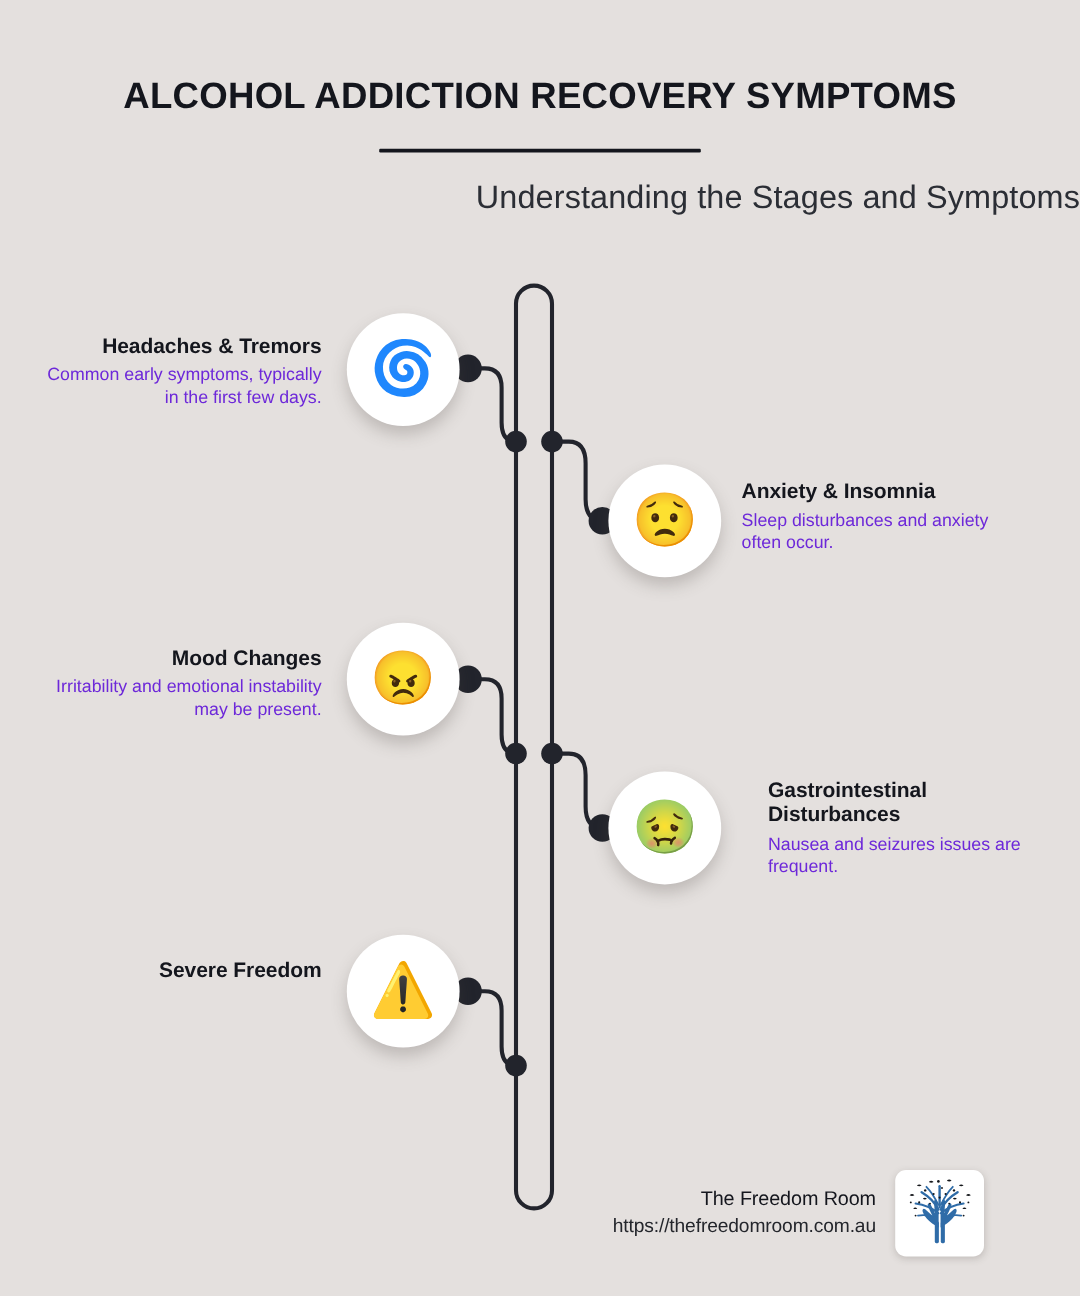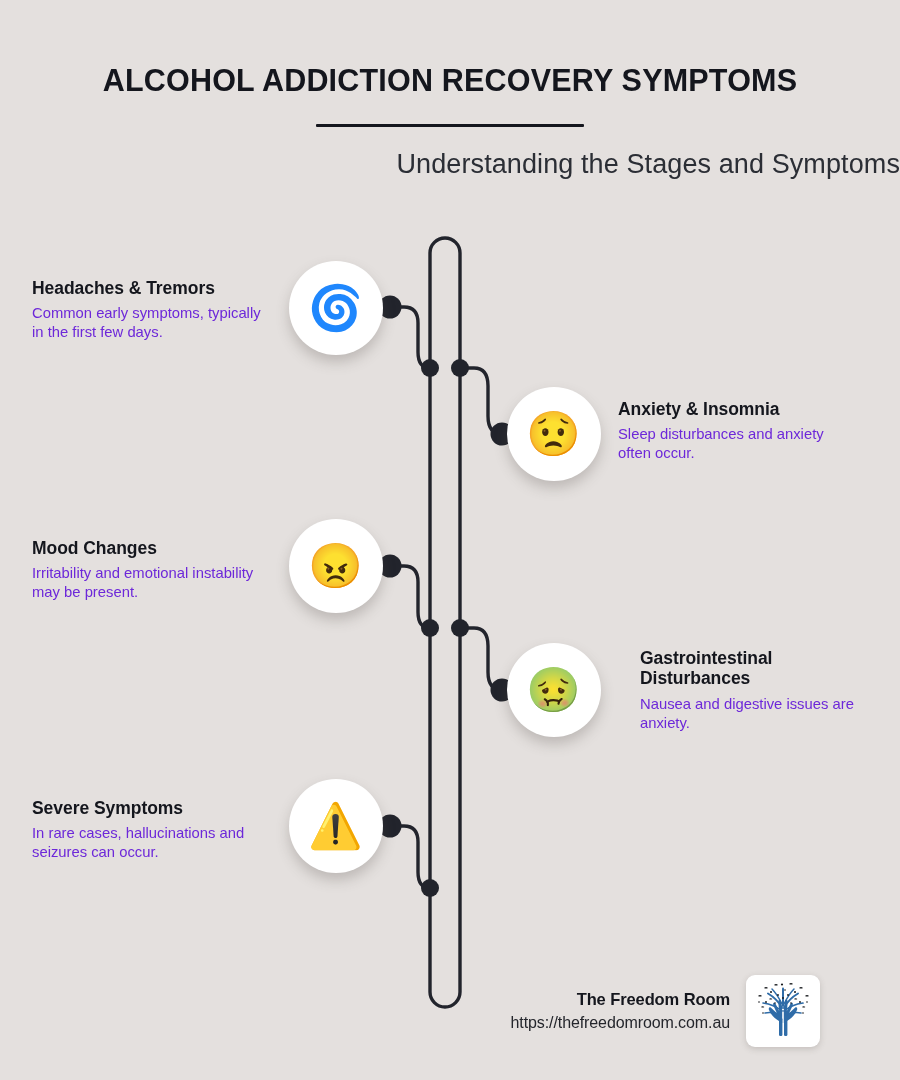--- a/index.html
+++ b/index.html
@@ -82,21 +82,21 @@
     font-size: 44px;
     line-height: 1;
     display: block;
   }
 
   
   .textblock {
     position: absolute;
     width: 236px;
   }
-  .textblock.left  { }
+  .textblock.left  { text-align: right; }
   .textblock.right { text-align: left; }
 
   .sym-title {
     margin: 0;
     font-size: 17.5px;
     font-weight: 800;
     color: #14161d;
     line-height: 1.16;
     letter-spacing: -0.05px;
   }
@@ -117,21 +117,21 @@
     width: 380px;
     display: flex;
     align-items: center;
     justify-content: flex-end;
     gap: 16px;
   }
   .footer-text { text-align: right; }
   .brand-name {
     margin: 0;
     font-size: 16.5px;
-    font-weight: 700;
+    font-weight: 400;
     color: #14161d;
     letter-spacing: -0.1px;
   }
   .brand-url {
     margin: 0;
     padding-top: 5px;
     font-size: 16px;
     font-weight: 400;
     color: #24262c;
     letter-spacing: -0.1px;
@@ -213,26 +213,25 @@
   </div>
   <div class="bubble" style="left:289px; top:519px;">
     <span class="glyph">😠</span>
   </div>
 
   <div class="bubble" style="left:507px; top:643px;">
     <span class="glyph">🤢</span>
   </div>
   <div class="textblock right" style="left:640px; top:648px;">
     <p class="sym-title">Gastrointestinal Disturbances</p>
-    <p class="sym-desc">Nausea and digestive issues are anxiety.</p>
+    <p class="sym-desc">Nausea and seizures issues are frequent.</p>
   </div>
 
   <div class="textblock left" style="left:32px; top:798px;">
-    <p class="sym-title">Severe Symptoms</p>
-    <p class="sym-desc">In rare cases, hallucinations and seizures can occur.</p>
+    <p class="sym-title">Severe Freedom</p>
   </div>
   <div class="bubble" style="left:289px; top:779px;">
     <span class="glyph">⚠️</span>
   </div>
 
   <div class="footer">
     <div class="footer-text">
       <p class="brand-name">The Freedom Room</p>
       <p class="brand-url">https://thefreedomroom.com.au</p>
     </div>

